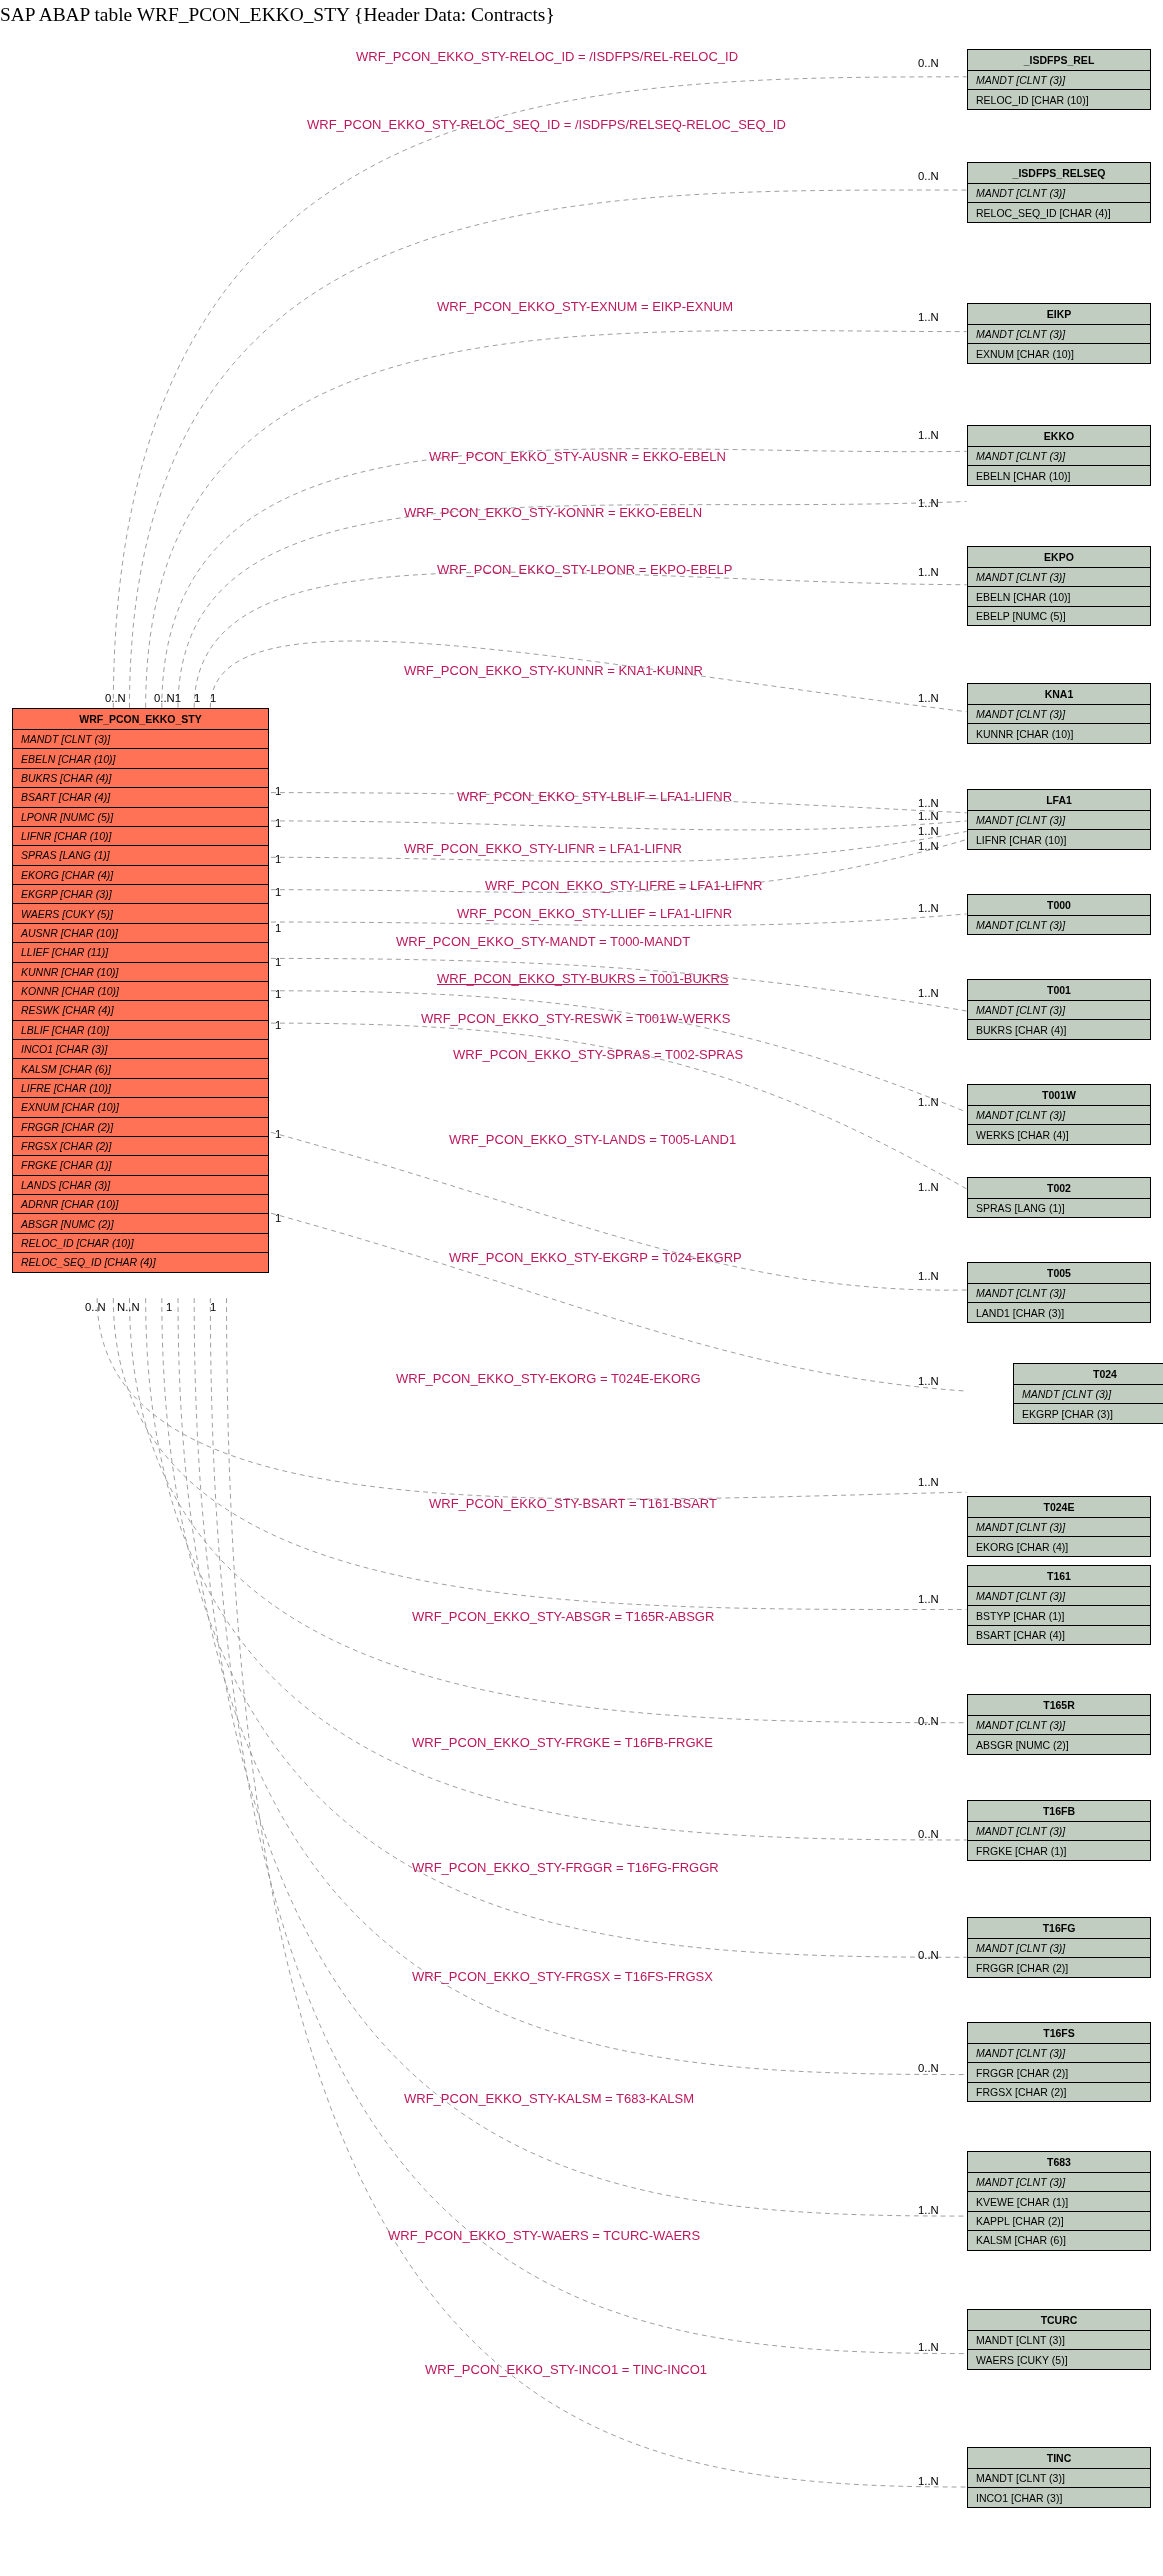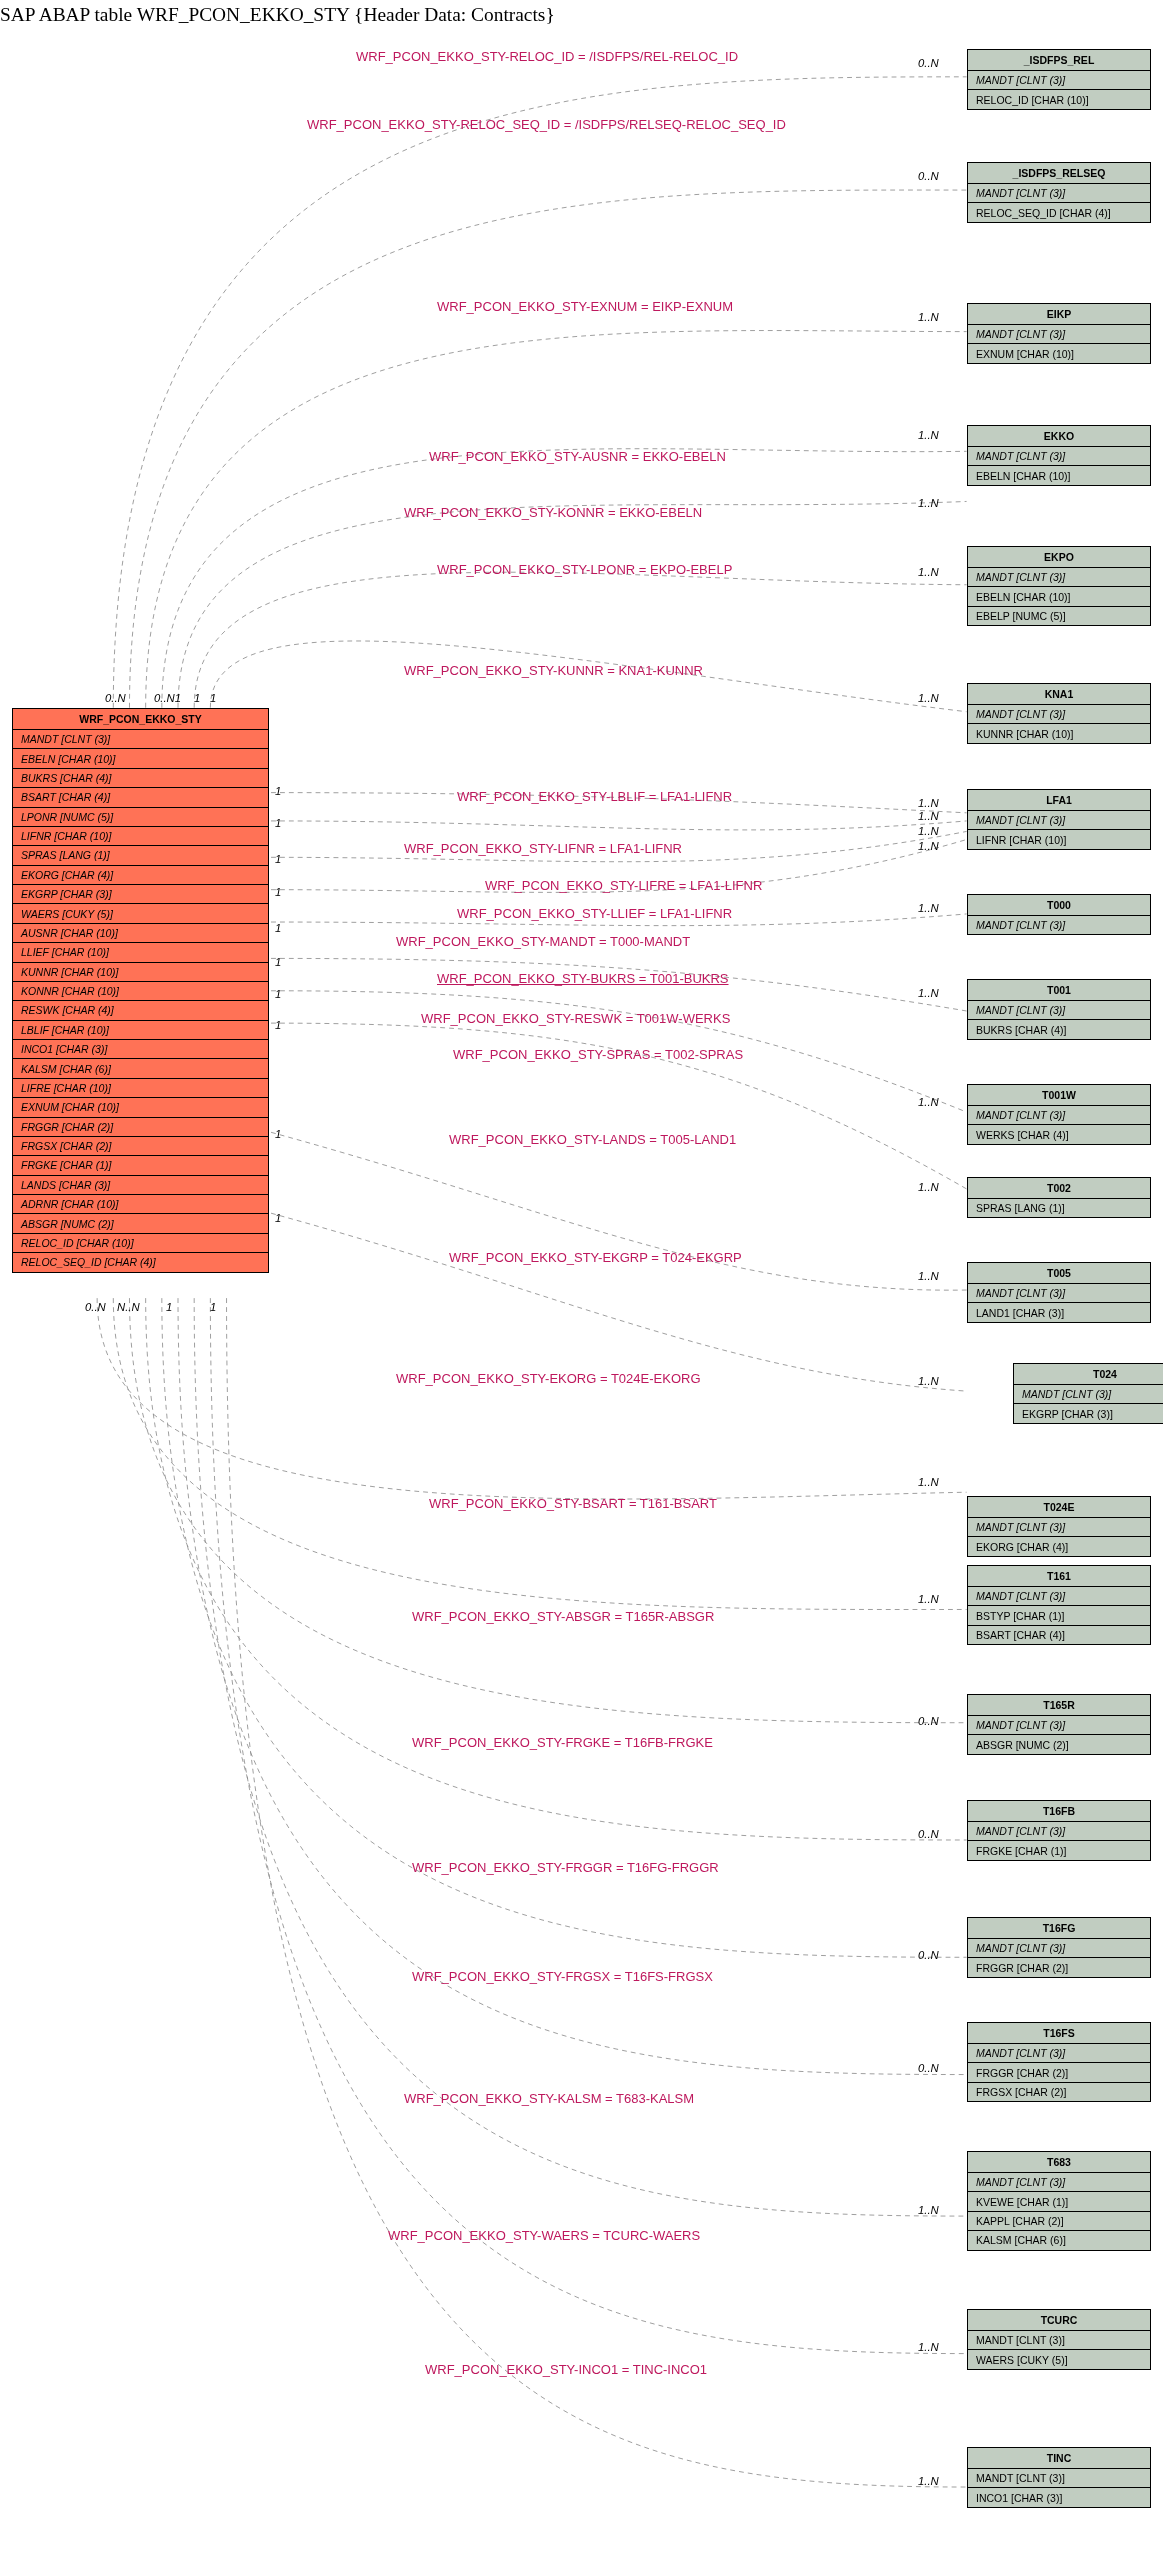--- a/index.html
+++ b/index.html
@@ -59,21 +59,20 @@
     position: absolute;
     font-size: 13px;
     color: #be185d;
     white-space: nowrap;
   }
   .card-label {
     position: absolute;
     font-size: 11.3px;
     color: #000;
     white-space: nowrap;
-    font-style: italic;
   }
 </style>
 </head>
 <body>
 
 <div class="title">SAP ABAP table WRF_PCON_EKKO_STY {Header Data: Contracts}</div>
 
 <svg class="edges" viewBox="0 0 1439 3185" width="1164" height="2576">
   <g stroke="#888" stroke-width="1" fill="none" stroke-dasharray="6,5">
 
@@ -115,21 +114,21 @@
       <div class="row">EBELN [CHAR (10)]</div>
       <div class="row">BUKRS [CHAR (4)]</div>
       <div class="row">BSART [CHAR (4)]</div>
       <div class="row">LPONR [NUMC (5)]</div>
       <div class="row">LIFNR [CHAR (10)]</div>
       <div class="row">SPRAS [LANG (1)]</div>
       <div class="row">EKORG [CHAR (4)]</div>
       <div class="row">EKGRP [CHAR (3)]</div>
       <div class="row">WAERS [CUKY (5)]</div>
       <div class="row">AUSNR [CHAR (10)]</div>
-      <div class="row">LLIEF [CHAR (10)]</div>
+      <div class="row">LLIEF [CHAR (11)]</div>
       <div class="row">KUNNR [CHAR (10)]</div>
       <div class="row">KONNR [CHAR (10)]</div>
       <div class="row">RESWK [CHAR (4)]</div>
       <div class="row">LBLIF [CHAR (10)]</div>
       <div class="row">INCO1 [CHAR (3)]</div>
       <div class="row">KALSM [CHAR (6)]</div>
       <div class="row">LIFRE [CHAR (10)]</div>
       <div class="row">EXNUM [CHAR (10)]</div>
       <div class="row">FRGGR [CHAR (2)]</div>
       <div class="row">FRGSX [CHAR (2)]</div>

